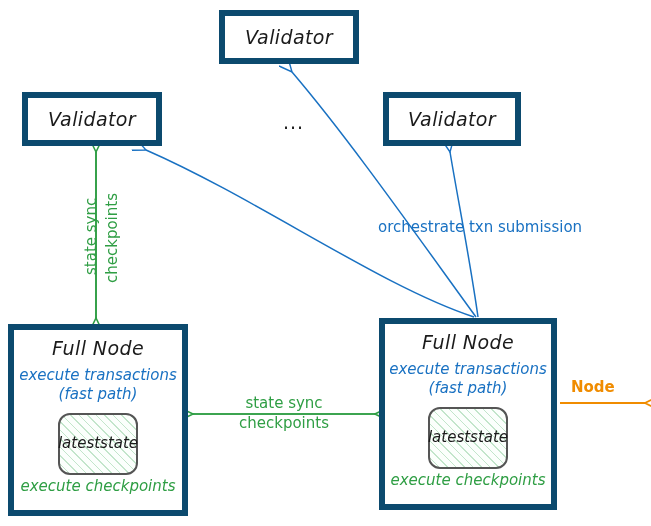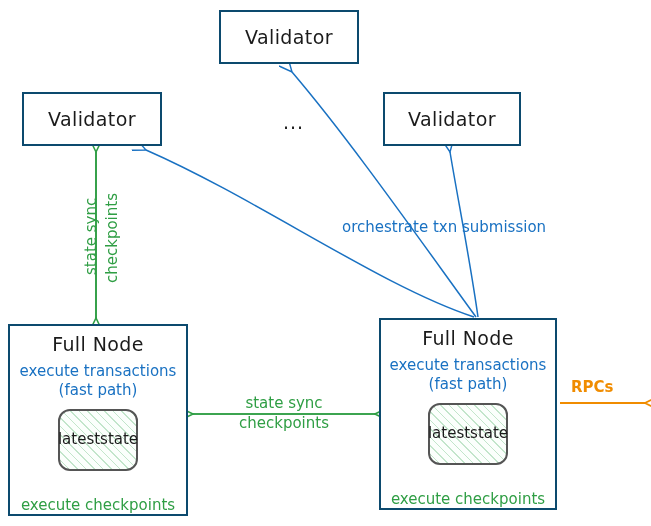--- a/index.html
+++ b/index.html
@@ -16,23 +16,24 @@
   }
   #canvas {
     position: absolute;
     left: 0; top: 0;
     width: 651px;
     height: 526px;
   }
   .node-box {
     position: absolute;
     box-sizing: border-box;
-    border: 2px solid #0c4a6e;
+    border: 6px solid #0c4a6e;
     background: #ffffff;
     z-index: 3;
+    font-style: italic;
   }
   .validator-box {
     display: flex;
     align-items: center;
     justify-content: center;
   }
   .validator-label {
     font-size: 19px;
     color: #1b1b1b;
     letter-spacing: 0.4px;
@@ -53,20 +54,21 @@
     color: #1971c2;
     text-align: center;
     line-height: 1.25;
     margin-top: 7px;
   }
   .fn-green {
     font-size: 15px;
     color: #2f9e44;
     text-align: center;
     margin-top: auto;
+    margin-bottom: 15px;
   }
   .state-box {
     margin-top: 9px;
     width: 76px;
     height: 58px;
     border: 2px solid #555555;
     border-radius: 12px;
     display: flex;
     flex-direction: row;
     align-items: center;
@@ -188,15 +190,15 @@
   </div>
   <div class="fn-green">execute checkpoints</div>
 </div>
 
 <div class="edge-label lbl-vert" style="left:82px; top:275px;">state sync</div>
 <div class="edge-label lbl-vert" style="left:103px; top:283px;">checkpoints</div>
 
 <div class="edge-label lbl-green" style="left:228px; top:394px; width:112px;">state sync</div>
 <div class="edge-label lbl-green" style="left:228px; top:414px; width:112px;">checkpoints</div>
 
-<div class="edge-label lbl-blue" style="left:342px; top:218px;">orchestrate txn submission</div>
-
-<div class="edge-label lbl-orange" style="left:571px; top:378px;">RPCs</div>
+<div class="edge-label lbl-blue" style="left:378px; top:218px;">orchestrate txn submission</div>
+
+<div class="edge-label lbl-orange" style="left:571px; top:378px;">Node</div>
 
 </body></html>

